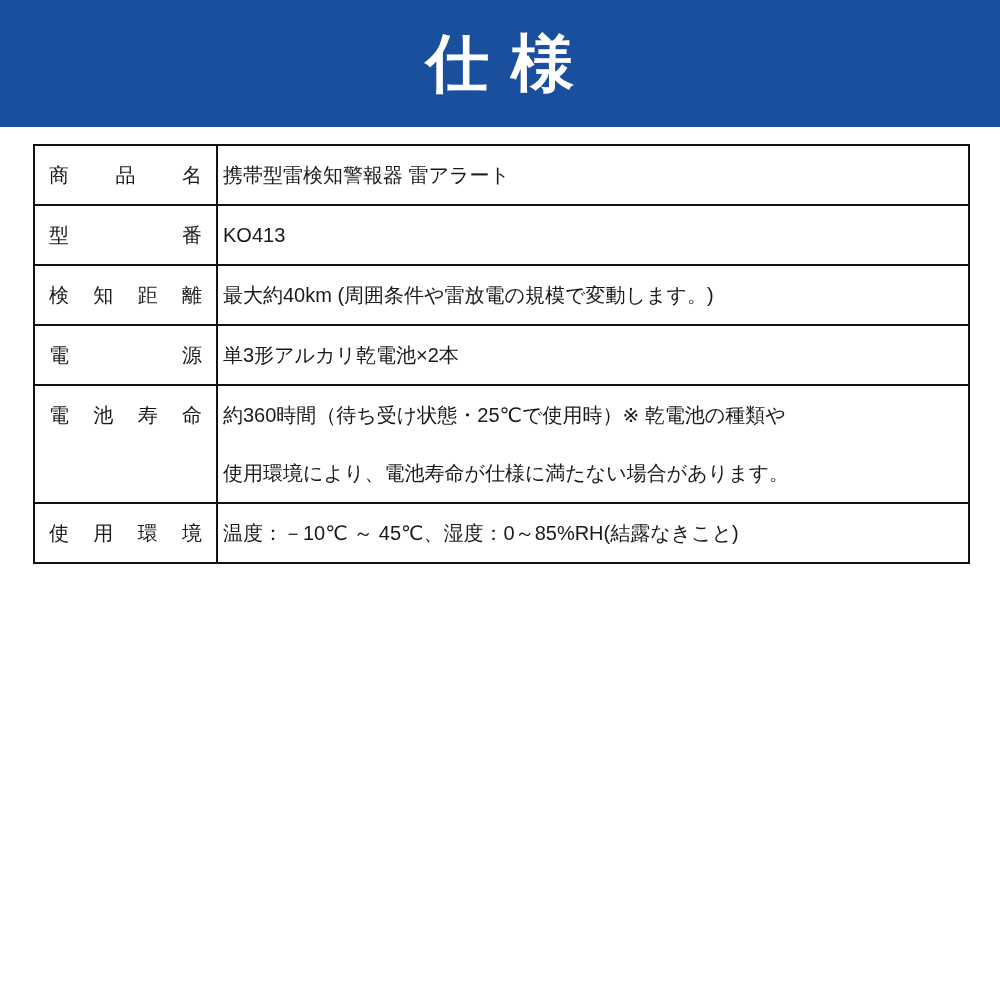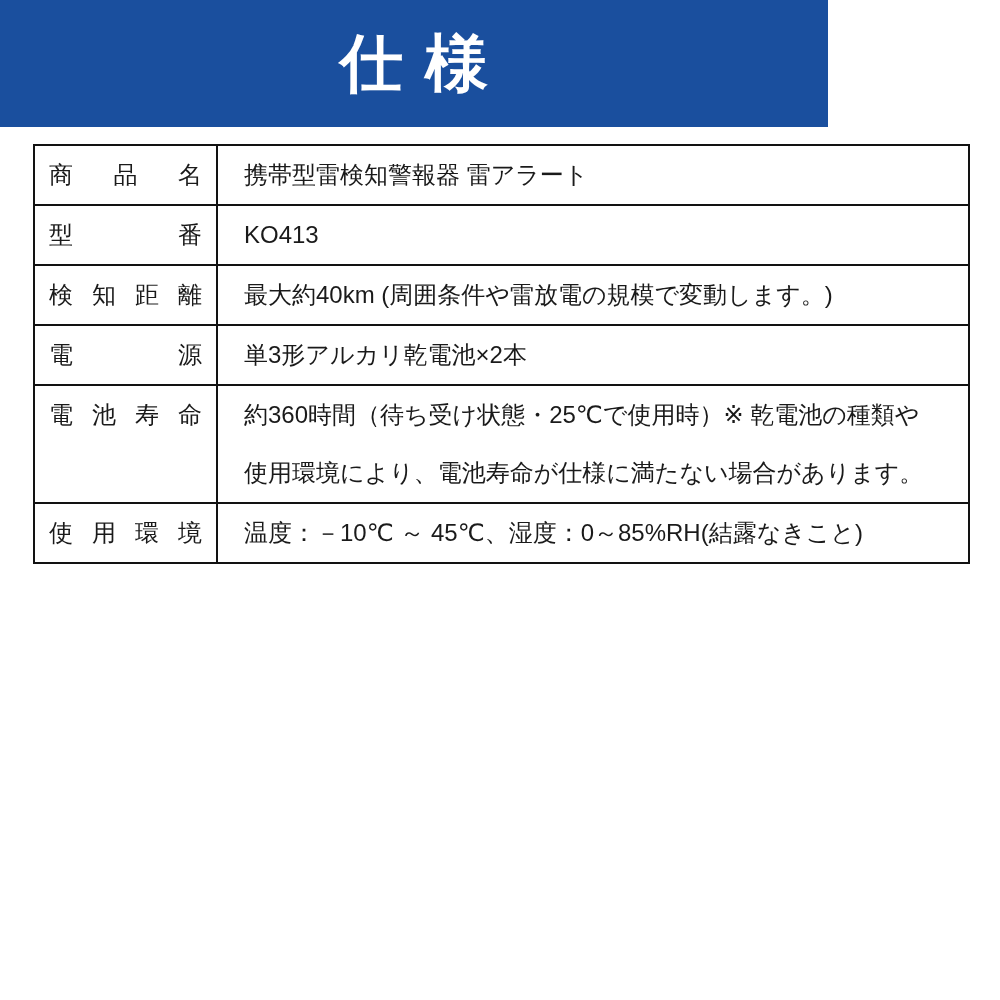--- a/index.html
+++ b/index.html
@@ -9,21 +9,21 @@
     font-family: "Liberation Sans", "DejaVu Sans", sans-serif;
   }
   .page {
     position: relative;
     width: 1000px;
     height: 1000px;
     background: #ffffff;
     overflow: hidden;
   }
   .header {
-    width: 828px;
+    width: 1000px;
     height: 127px;
     background: #1a4f9e;
     display: flex;
     align-items: center;
     justify-content: center;
   }
   .header .title {
     color: #ffffff;
     font-size: 63px;
     font-weight: bold;
@@ -34,35 +34,35 @@
   .spec-table {
     border-collapse: collapse;
     table-layout: fixed;
     width: 937px;
     margin: 17px 30px 0 33px;
     color: #1a1a1a;
   }
   .spec-table td {
     border: 2px solid #121212;
     vertical-align: top;
-    font-size: 24px;
+    font-size: 20px;
   }
   td.label-cell {
     width: 183px;
     box-sizing: border-box;
     padding: 0 14px;
     text-align: justify;
     text-align-last: justify;
     -moz-text-align-last: justify;
     line-height: 58px;
     white-space: normal;
   }
   td.value-cell {
     box-sizing: border-box;
-    padding: 0 10px 0 26px;
+    padding: 0 10px 0 5px;
   }
   .line {
     line-height: 58px;
     white-space: nowrap;
     overflow: hidden;
   }
 </style>
 </head>
 <body>
 

